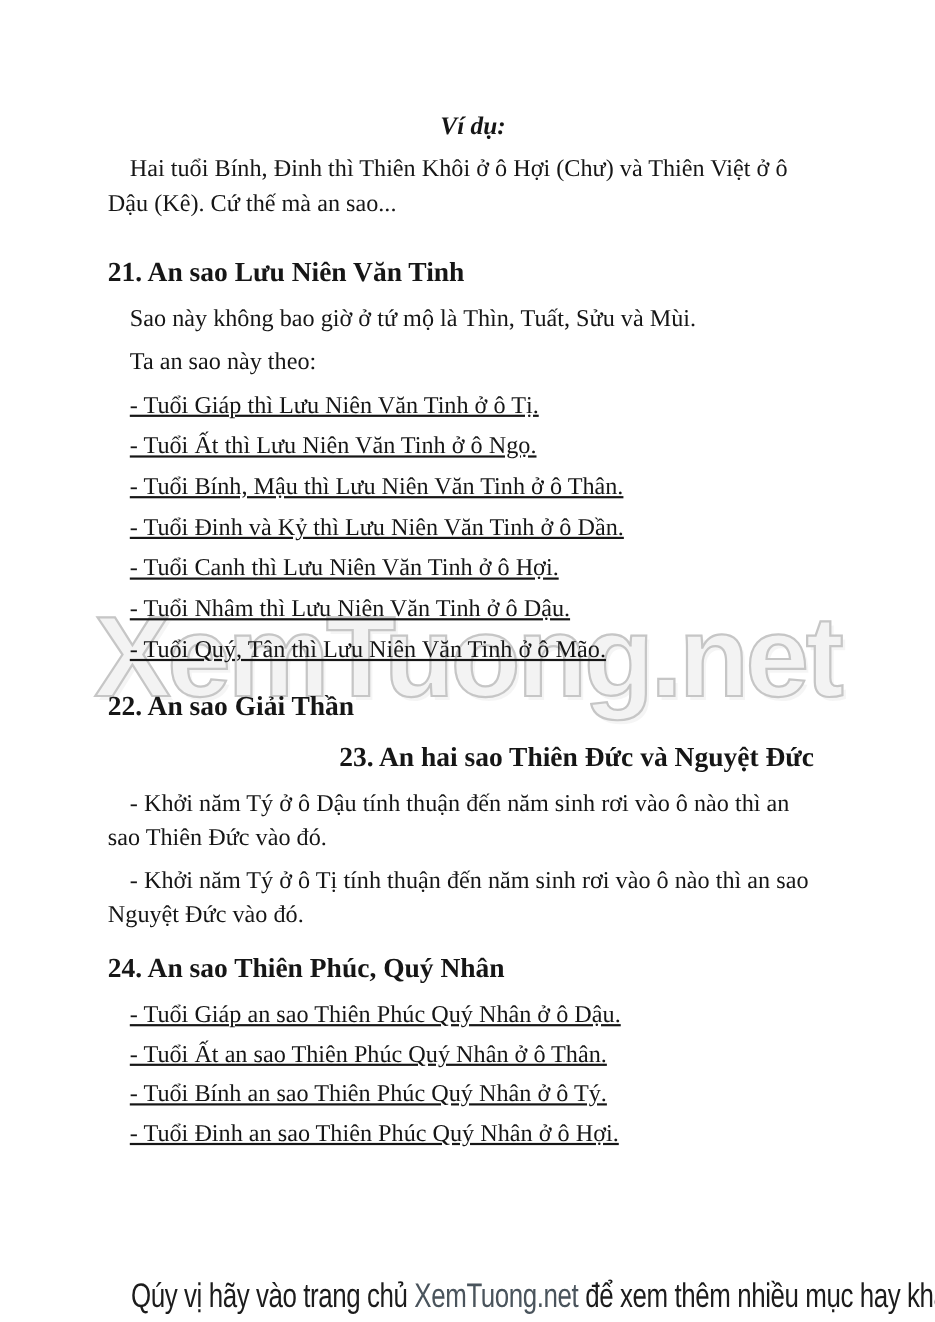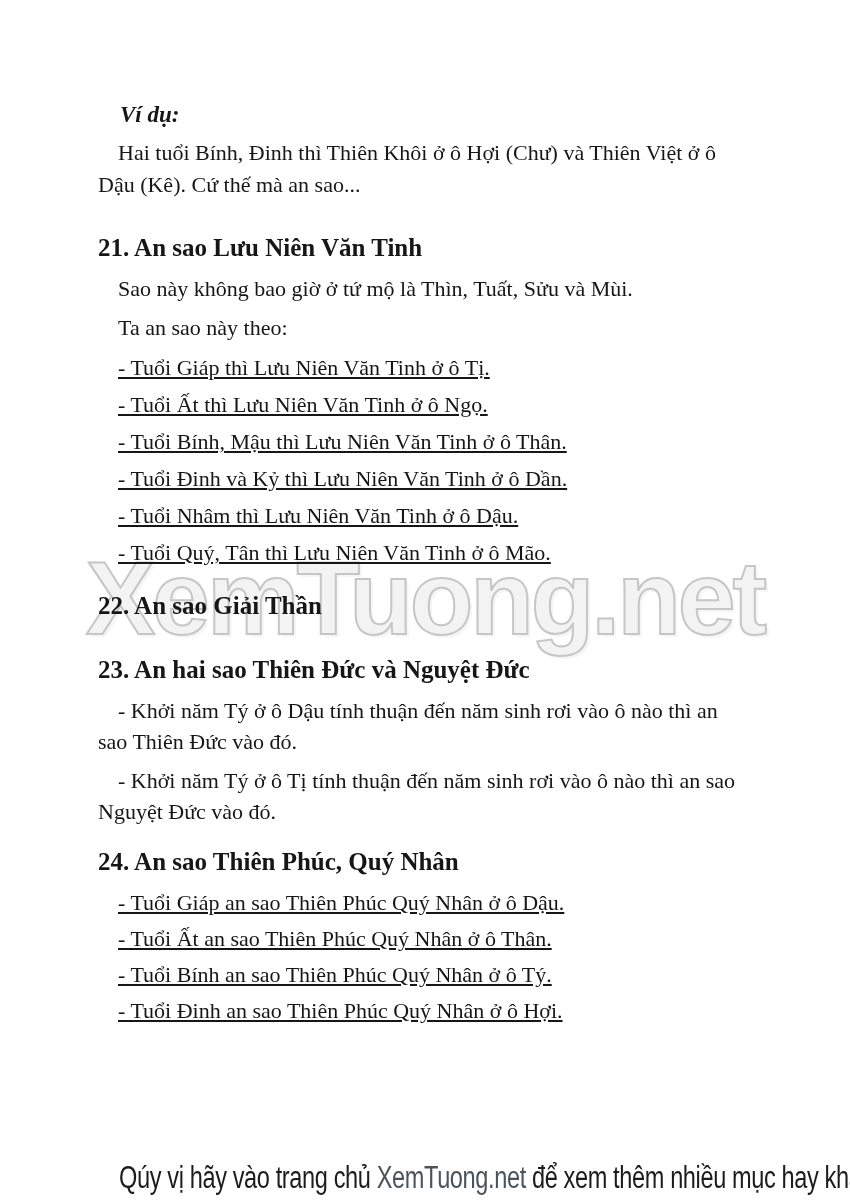--- a/index.html
+++ b/index.html
@@ -42,20 +42,21 @@
     width: 642px;
     z-index: 1;
   }
 
   .example-label {
     margin: 101px 0 0 22px;
     font-size: 23px;
     line-height: 28px;
     font-weight: 700;
     font-style: italic;
+    text-align: center;
   }
 
   .para {
     font-size: 22px;
     line-height: 32px;
     margin: 8px 0 0 0;
     text-indent: 20px;
   }
 
   .heading {
@@ -67,21 +68,21 @@
 
   .item {
     font-size: 22px;
     line-height: 24px;
     margin: 13px 0 0 0;
     padding-left: 20px;
     text-decoration: underline;
   }
 
   .mt-h22 { margin-top: 24px; }
-  .mt-h23 { margin-top: 30px; }
+  .mt-h23 { margin-top: 12px; text-align: right; }
   .mt-h24 { margin-top: 18px; }
   .para-tight { line-height: 31px; margin-top: 7px; }
   .para-23 { line-height: 31px; margin-top: 8px; }
   .item-24 { margin-top: 12px; }
 
   .footer {
     position: absolute;
     left: 0;
     bottom: 4px;
     width: 100%;
@@ -119,20 +120,21 @@
     <p class="para">Hai tuổi Bính, Đinh thì Thiên Khôi ở ô Hợi (Chư) và Thiên Việt ở ô Dậu (Kê). Cứ thế mà an sao...</p>
 
     <section>
       <h2 class="heading">21. An sao Lưu Niên Văn Tinh</h2>
       <p class="para">Sao này không bao giờ ở tứ mộ là Thìn, Tuất, Sửu và Mùi.</p>
       <p class="para para-tight">Ta an sao này theo:</p>
       <p class="item">- Tuổi Giáp thì Lưu Niên Văn Tinh ở ô Tị.</p>
       <p class="item">- Tuổi Ất thì Lưu Niên Văn Tinh ở ô Ngọ.</p>
       <p class="item">- Tuổi Bính, Mậu thì Lưu Niên Văn Tinh ở ô Thân.</p>
       <p class="item">- Tuổi Đinh và Kỷ thì Lưu Niên Văn Tinh ở ô Dần.</p>
+      <p class="item">- Tuổi Canh thì Lưu Niên Văn Tinh ở ô Hợi.</p>
       <p class="item">- Tuổi Nhâm thì Lưu Niên Văn Tinh ở ô Dậu.</p>
       <p class="item">- Tuổi Quý, Tân thì Lưu Niên Văn Tinh ở ô Mão.</p>
     </section>
 
     <section>
       <h2 class="heading mt-h22">22. An sao Giải Thần</h2>
     </section>
 
     <section>
       <h2 class="heading mt-h23">23. An hai sao Thiên Đức và Nguyệt Đức</h2>

